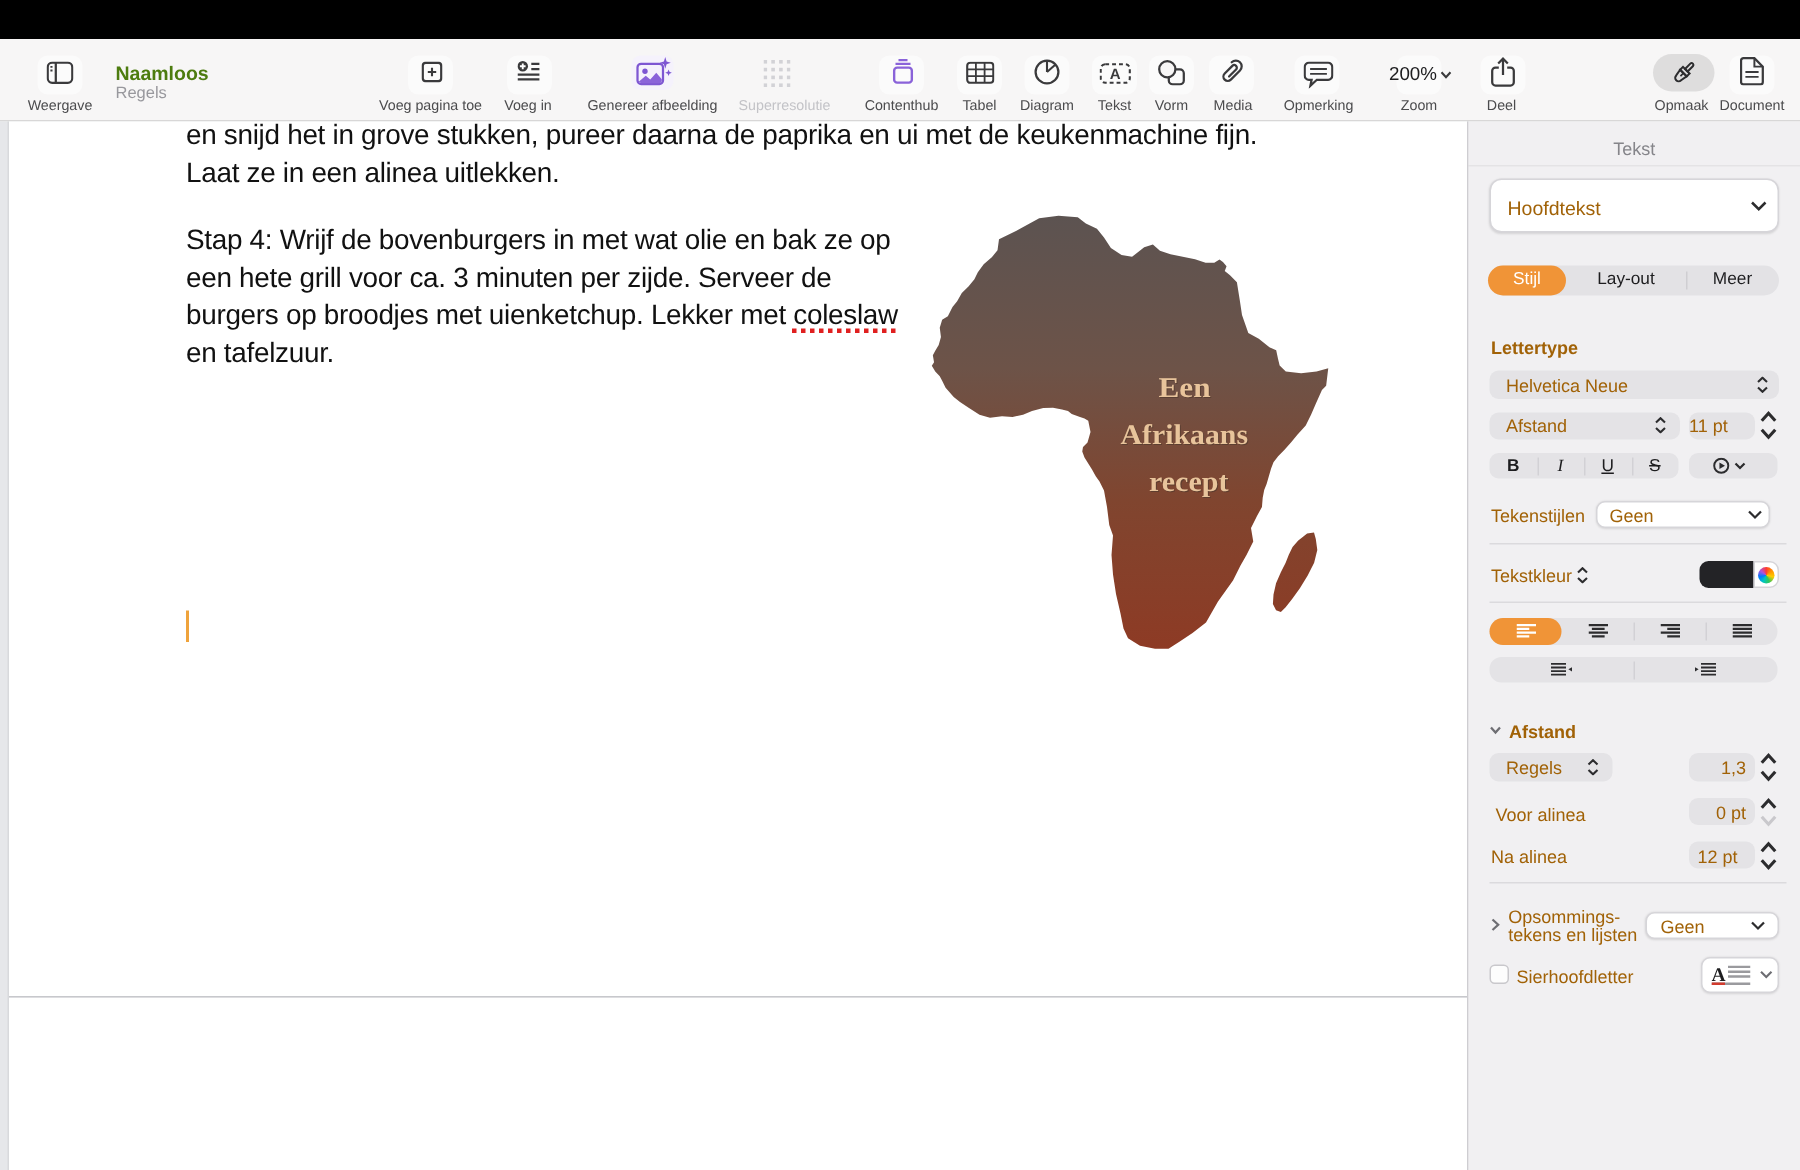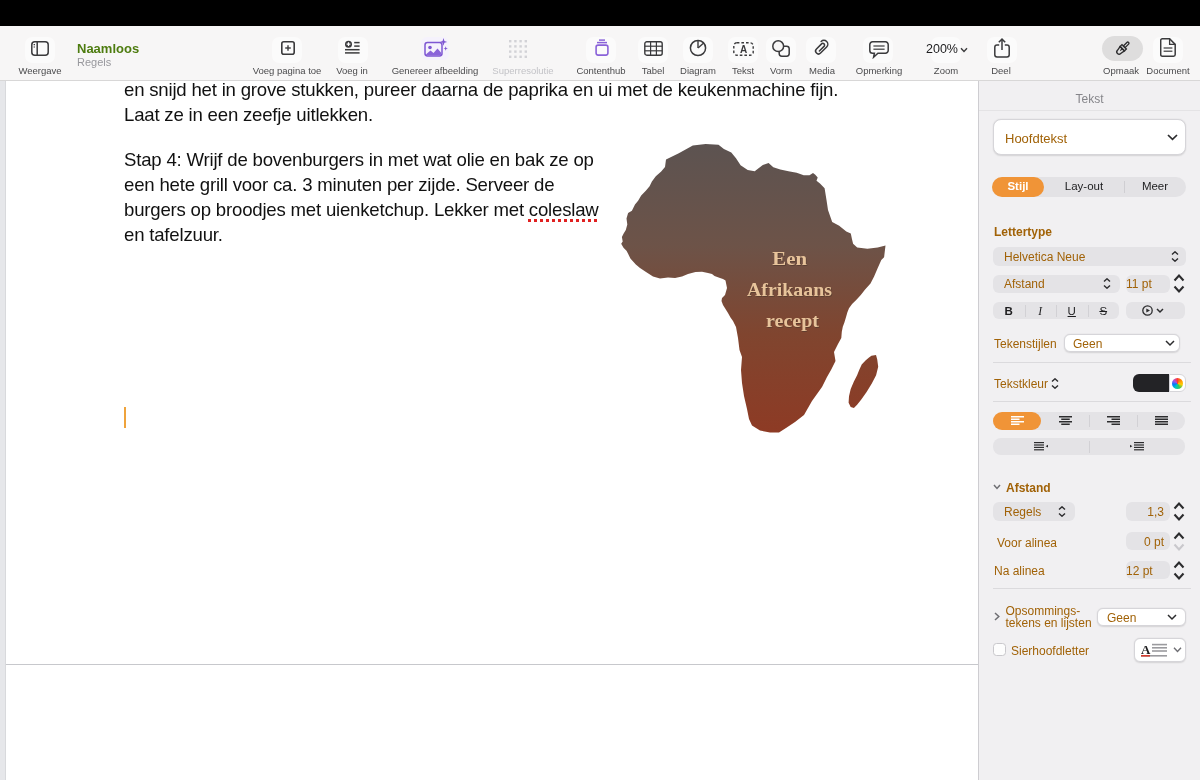--- a/index.html
+++ b/index.html
@@ -181,21 +181,21 @@
     </svg>
     <div class="tb-label" style="left:1168px">Document</div>
   </div>
   <div id="main">
     <div id="page1"></div>
     <div id="page2"></div>
     <div class="abs" style="left:6px;top:583px;width:972px;height:1px;background:#c7c8cc"></div>
     <div class="abs" style="left:5px;top:0;width:1px;height:699px;background:#d8d9dc"></div>
     <div id="doctext">
       <div class="docline" style="left:124px;top:-3.25px">en snijd het in grove stukken, pureer daarna de paprika en ui met de keukenmachine fijn.</div>
-      <div class="docline" style="left:124px;top:21.55px">Laat ze in een zeefje uitlekken.</div>
+      <div class="docline" style="left:124px;top:21.55px">Laat ze in een alinea uitlekken.</div>
       <div class="docline" style="left:124px;top:67.25px">Stap 4: Wrijf de bovenburgers in met wat olie en bak ze op</div>
       <div class="docline" style="left:124px;top:92.05px">een hete grill voor ca. 3 minuten per zijde. Serveer de</div>
       <div class="docline" style="left:124px;top:116.85px">burgers op broodjes met uienketchup. Lekker met <span style="text-decoration:underline;text-decoration-style:dotted;text-decoration-color:#e02020;text-decoration-thickness:2.5px;text-underline-offset:3px">coleslaw</span></div>
       <div class="docline" style="left:124px;top:141.65px">en tafelzuur.</div>
       <div class="abs" style="left:124px;top:326px;width:2px;height:21px;background:#efa33c"></div>
     </div>
     <svg class="abs" style="left:610px;top:62px" width="280" height="312" viewBox="610 143 280 312">
       <defs>
         <linearGradient id="afgrad" x1="0" y1="143" x2="0" y2="437" gradientUnits="userSpaceOnUse">
           <stop offset="0" stop-color="#5c5351"></stop>
@@ -221,21 +221,21 @@
 
     <div class="white-ctl" style="left:14px;top:38px;width:193px;height:36px;border-radius:8px"></div>
     <div class="sb" style="left:26px;top:50px;font-size:13px">Hoofdtekst</div>
     <svg class="abs" style="left:188px;top:53px" width="11" height="7" viewBox="0 0 11 7">
       <path d="M1 1 L5.5 5.4 L10 1" fill="none" stroke="#2c2c2e" stroke-width="1.7"></path>
     </svg>
 
     <div class="abs" style="left:13px;top:95.5px;width:194px;height:20px;border-radius:10px;background:#e3e2e5"></div>
     <div class="abs" style="left:145px;top:99.5px;width:1px;height:12px;background:#cfced2"></div>
     <div class="abs" style="left:13px;top:95.5px;width:52px;height:20px;border-radius:10px;background:#f09437"></div>
-    <div class="abs" style="left:13px;top:99px;width:52px;text-align:center;font-size:11.5px;font-weight:bold;color:#fff">Stijl</div>
+    <div class="abs" style="left:13px;top:99px;width:52px;text-align:center;font-size:11.5px;font-weight:normal;color:#fff">Stijl</div>
     <div class="abs" style="left:65px;top:99px;width:80px;text-align:center;font-size:11.5px;color:#1d1d1f">Lay-out</div>
     <div class="abs" style="left:145px;top:99px;width:62px;text-align:center;font-size:11.5px;color:#1d1d1f">Meer</div>
 
     <div class="sb" style="left:15px;top:144px;font-weight:bold">Lettertype</div>
 
     <div class="ctl" style="left:14px;top:166px;width:193px;height:19px"></div>
     <div class="sb" style="left:25px;top:169px">Helvetica Neue</div>
     <svg class="abs" style="left:192px;top:170px" width="8" height="11" viewBox="0 0 8 11">
       <path d="M1 3.6 L4 0.8 L7 3.6 M1 7.4 L4 10.2 L7 7.4" fill="none" stroke="#2c2c2e" stroke-width="1.4"></path>
     </svg>
@@ -364,21 +364,21 @@
     <div class="sb" style="left:18px;top:454.5px">Voor alinea</div>
     <div class="ctl" style="left:147px;top:451px;width:44px;height:18px"></div>
     <div class="sb" style="left:147px;top:454px;width:38px;text-align:right">0 pt</div>
     <svg class="abs" style="left:193px;top:450px" width="14" height="21" viewBox="0 0 14 21">
       <path d="M2.5 7.5 L7 2.5 L11.5 7.5" fill="none" stroke="#2c2c2e" stroke-width="2.1"></path>
       <path d="M2.5 13.5 L7 18.5 L11.5 13.5" fill="none" stroke="#c9c8cc" stroke-width="2.1"></path>
     </svg>
 
     <div class="sb" style="left:15px;top:483px">Na alinea</div>
     <div class="ctl" style="left:147px;top:480px;width:44px;height:18px"></div>
-    <div class="sb" style="left:147px;top:483px;width:38px;text-align:left">12 pt</div>
+    <div class="sb" style="left:147px;top:483px;width:38px;text-align:center">12 pt</div>
     <svg class="abs" style="left:193px;top:479px" width="14" height="21" viewBox="0 0 14 21">
       <path d="M2.5 7.5 L7 2.5 L11.5 7.5" fill="none" stroke="#2c2c2e" stroke-width="2.1"></path>
       <path d="M2.5 13.5 L7 18.5 L11.5 13.5" fill="none" stroke="#2c2c2e" stroke-width="2.1"></path>
     </svg>
 
     <div class="abs" style="left:14px;top:507px;width:198px;height:1px;background:#dbdadd"></div>
 
     <svg class="abs" style="left:15px;top:531px" width="6" height="9" viewBox="0 0 6 9">
       <path d="M1 1 L4.8 4.5 L1 8" fill="none" stroke="#6e6e73" stroke-width="1.5"></path>
     </svg>

